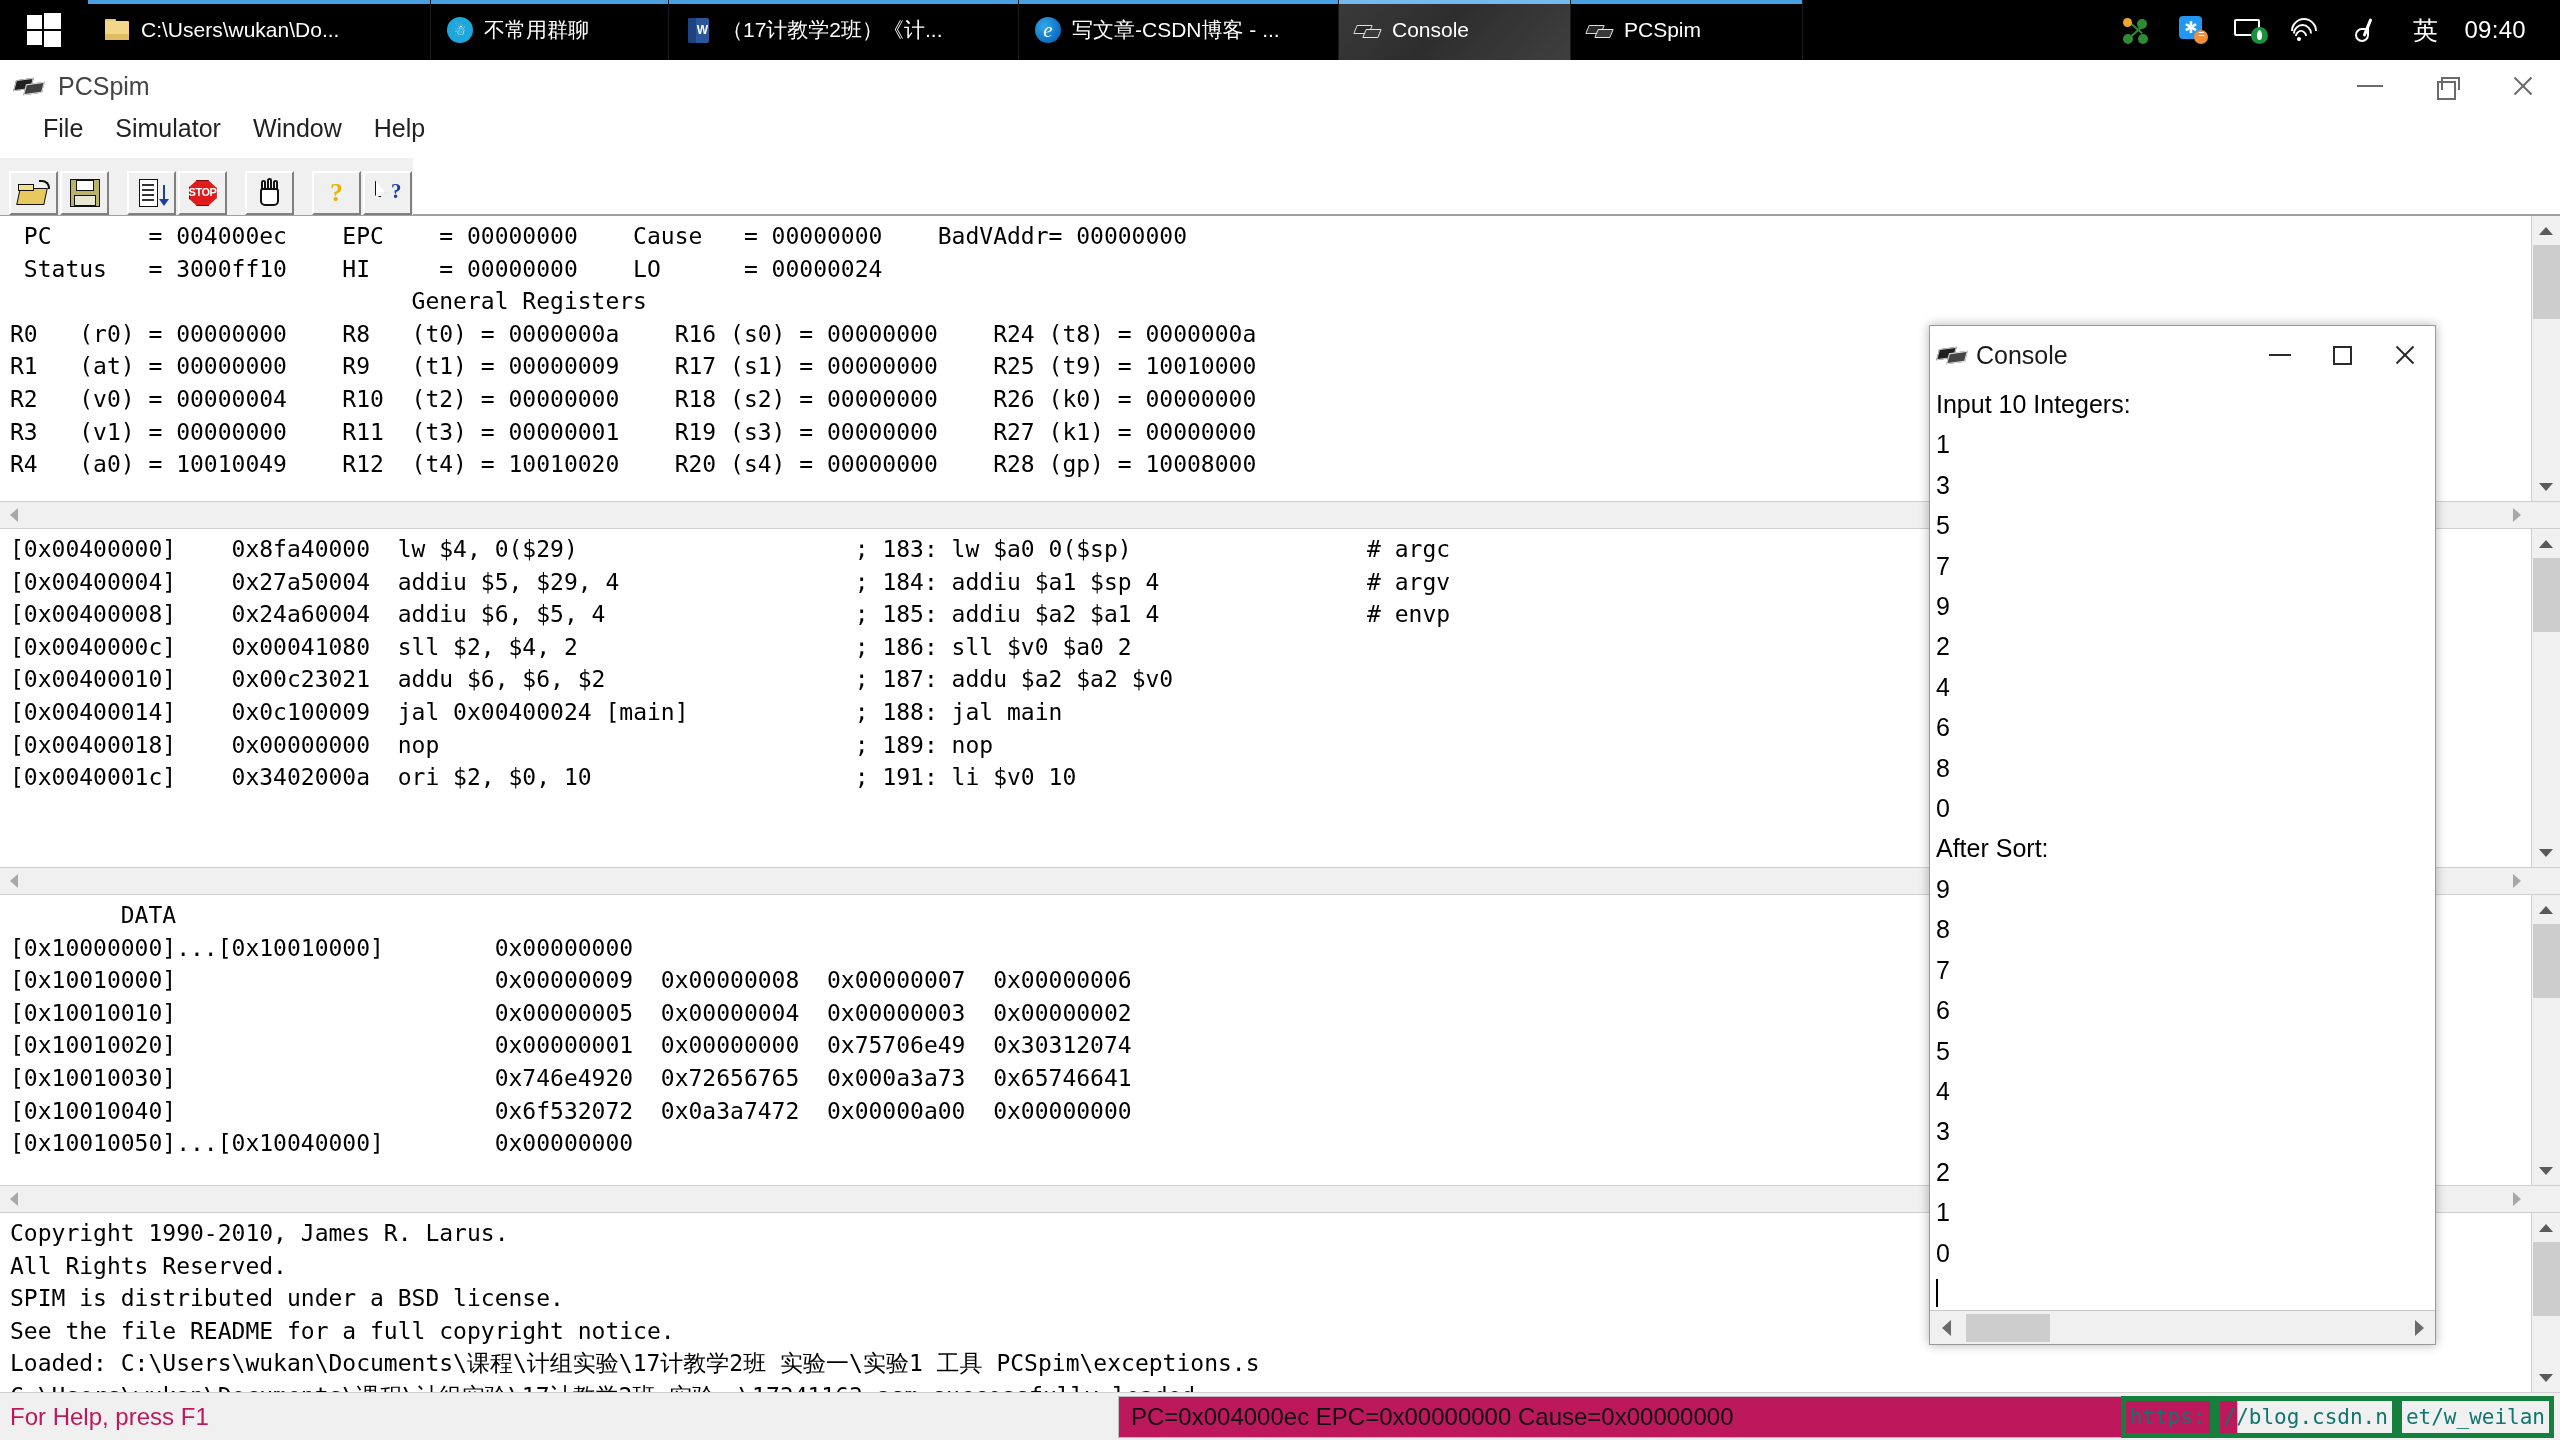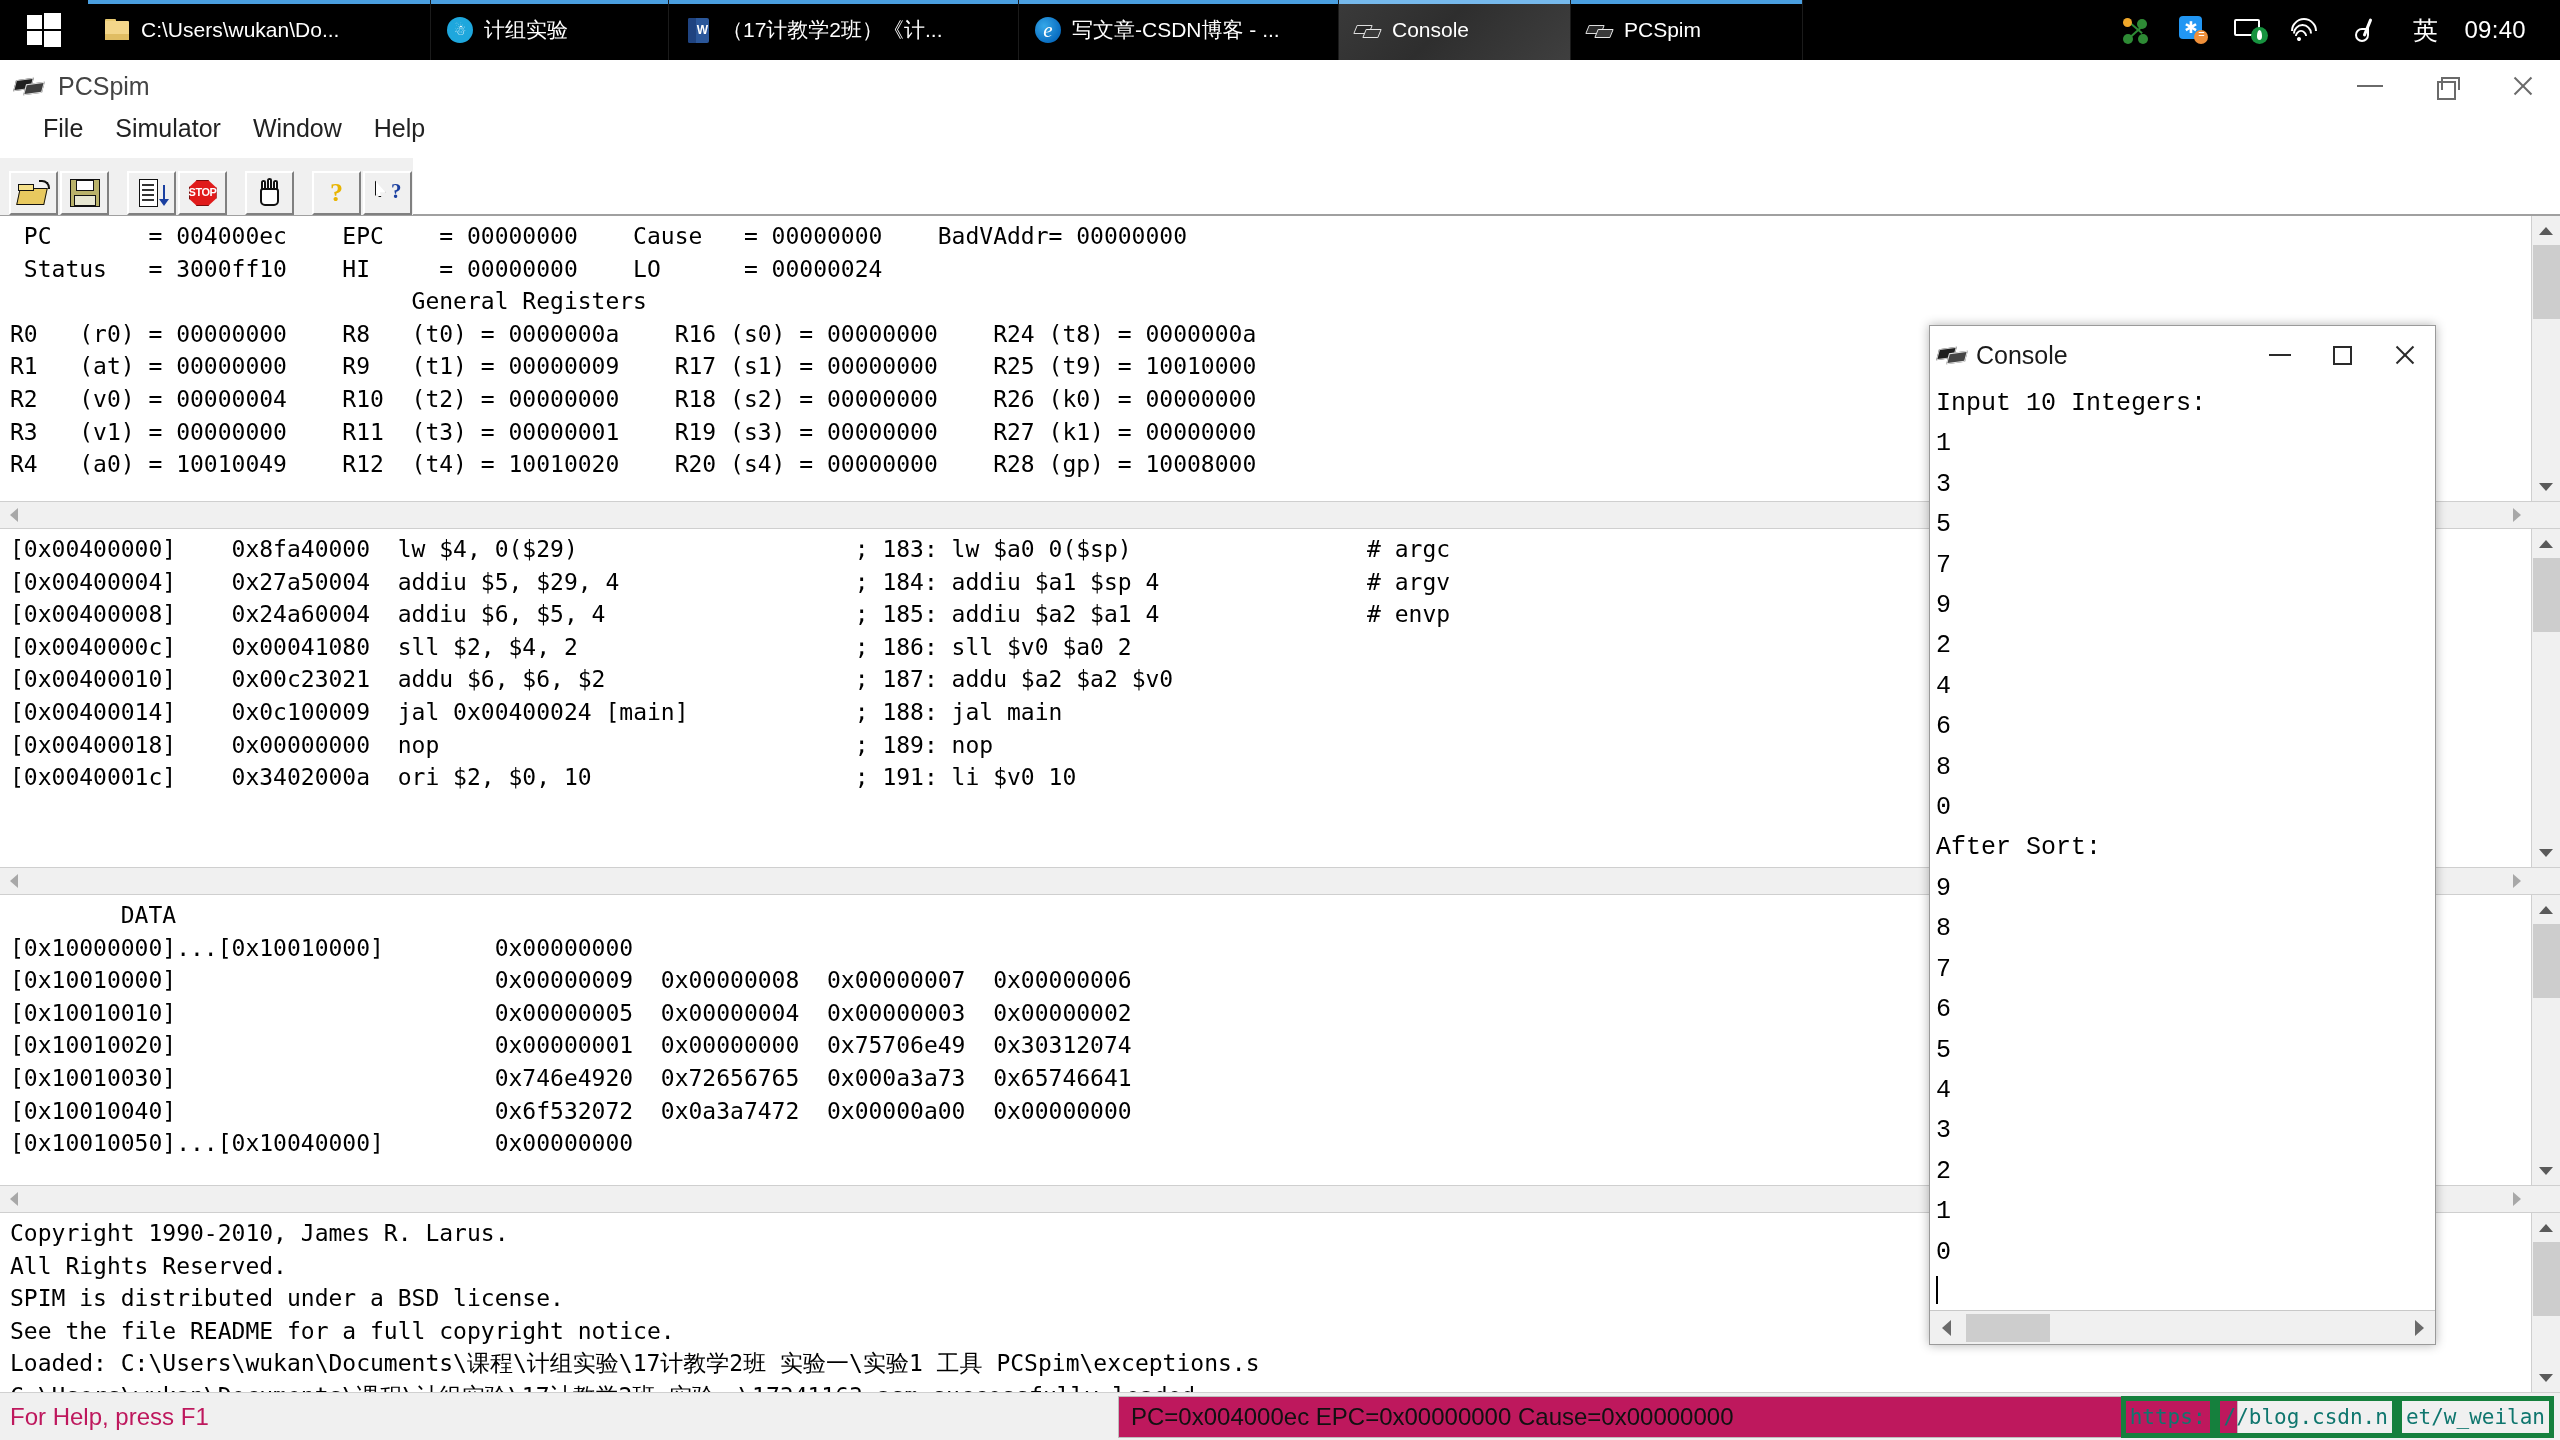--- a/index.html
+++ b/index.html
@@ -245,21 +245,21 @@
   .cw-ctrls{ margin-left:auto; display:flex; height:58px;}
   .cw-btn{ width:62px; display:flex;align-items:center;justify-content:center;}
   .cwb-min{width:22px;height:2px;background:#2a2a2a;display:block;}
   .cwb-max{width:19px;height:19px;border:2px solid #2a2a2a;display:block;}
   .cwb-close{width:22px;height:22px;position:relative;display:block;}
   .cwb-close:before,.cwb-close:after{content:"";position:absolute;left:0;top:10px;width:24px;height:2px;background:#2a2a2a;}
   .cwb-close:before{transform:rotate(45deg);} .cwb-close:after{transform:rotate(-45deg);}
 
   .cw-body{
     flex:1; overflow:hidden; padding-left:6px;
-    font-family:Liberation Mono, monospace;
+    font-family:Liberation Sans, sans-serif;
     font-size:25px; line-height:40.4px; color:#000; white-space:pre;
     position:relative;
   }
   .cw-caret{ display:inline-block; width:2px; height:28px; background:#000; vertical-align:-5px;}
   .cw-hscroll{
     height:34px; flex:0 0 34px; background:#f0f0f0; display:flex; align-items:center;
     border-top:1px solid #c8c8c8;
   }
   .cwh-arrow{width:32px;height:32px;display:flex;align-items:center;justify-content:center;}
   .cwh-left span{width:0;height:0;border-top:8px solid transparent;border-bottom:8px solid transparent;border-right:9px solid #6a6a6a;display:block;}
@@ -310,21 +310,21 @@
       </span>
     <span class="tb-label">C:\Users\wukan\Do...</span>
   </div>
 
   <div class="tb-item inactive" style="width:238px">
     <div class="tb-topline"></div>
     <span class="tb-icon ico-qq">
         <span class="c"></span>
         <span class="g">☃</span>
       </span>
-    <span class="tb-label">计组实验</span>
+    <span class="tb-label">不常用群聊</span>
   </div>
 
   <div class="tb-item inactive" style="width:350px">
     <div class="tb-topline"></div>
     <span class="tb-icon ico-word">
         <span class="b"></span>
         <span class="p"></span>
         <span class="w">W</span>
       </span>
     <span class="tb-label">（17计教学2班）《计...</span>

